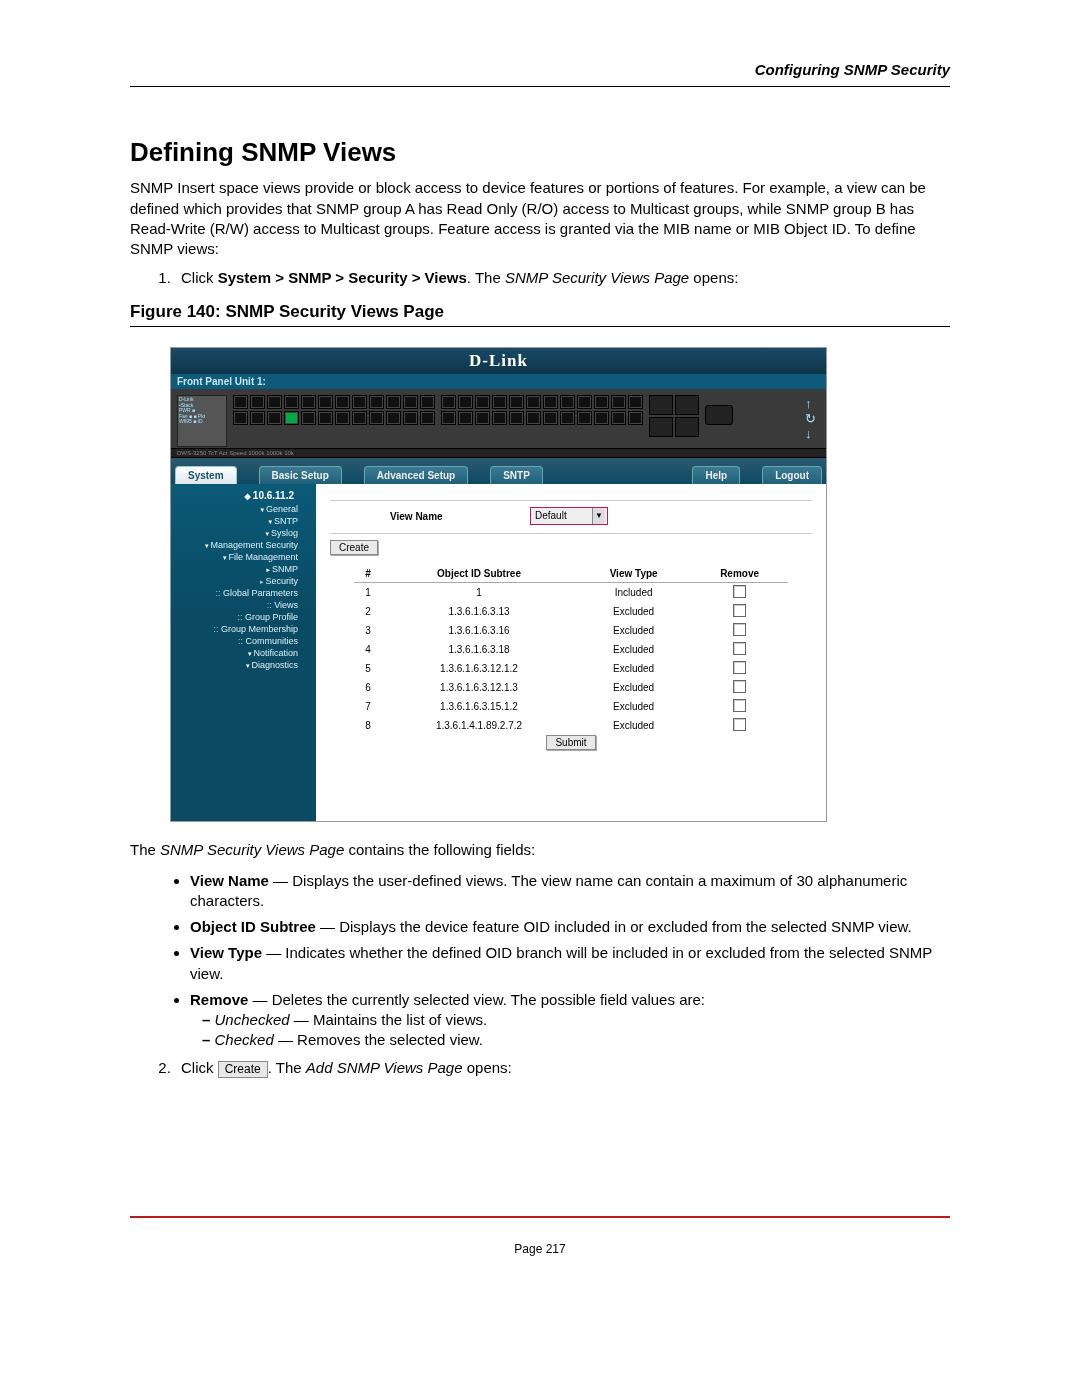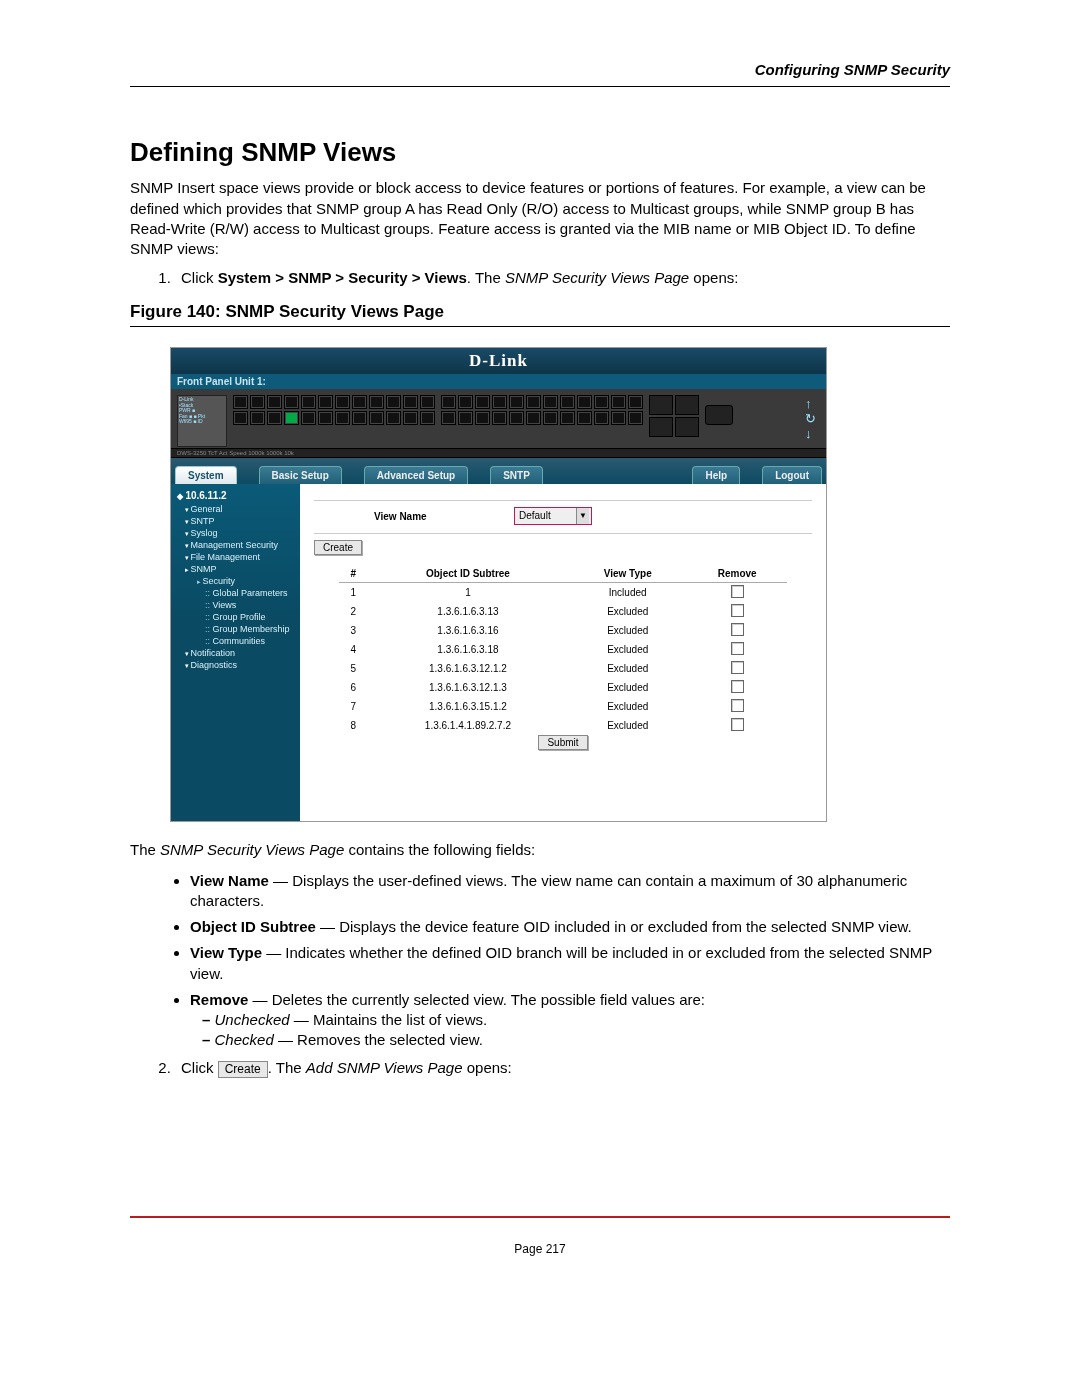--- a/index.html
+++ b/index.html
@@ -129,21 +129,22 @@
     border-color:#9cc;
   }
   .tab.right { margin-left: auto; }
   .tab.right2 { }
 
   .maincols { display: flex; min-height: 300px; }
   .sidebar {
     width: 129px;
     background: linear-gradient(#0a5a78, #0a4a63 40%, #0a4a63);
     color: #cfe;
-    padding: 4px 0 150px 0;
+    padding: 4px 16px 150px 0;
+    text-align: right;
   }
   .sb-hdr {
     font-weight: bold; color:#fff; font-size:10px;
     padding: 2px 6px;
   }
   .sb-hdr::before{ content:"◆ "; font-size:8px; }
   .sb-item, .sb-sub, .sb-sub2 {
     font-size: 9px; padding: 1px 2px 1px 14px; white-space: nowrap;
     color:#d8f0f8;
   }

